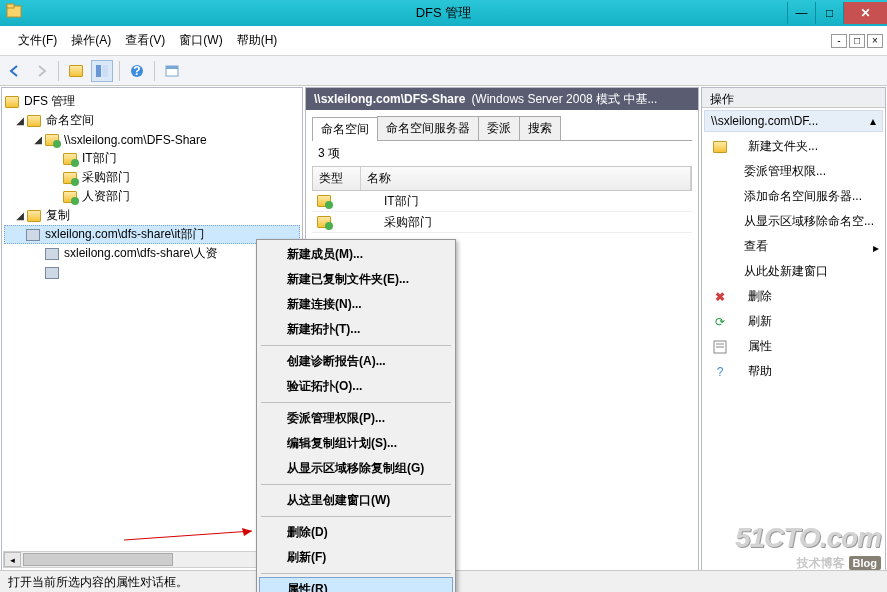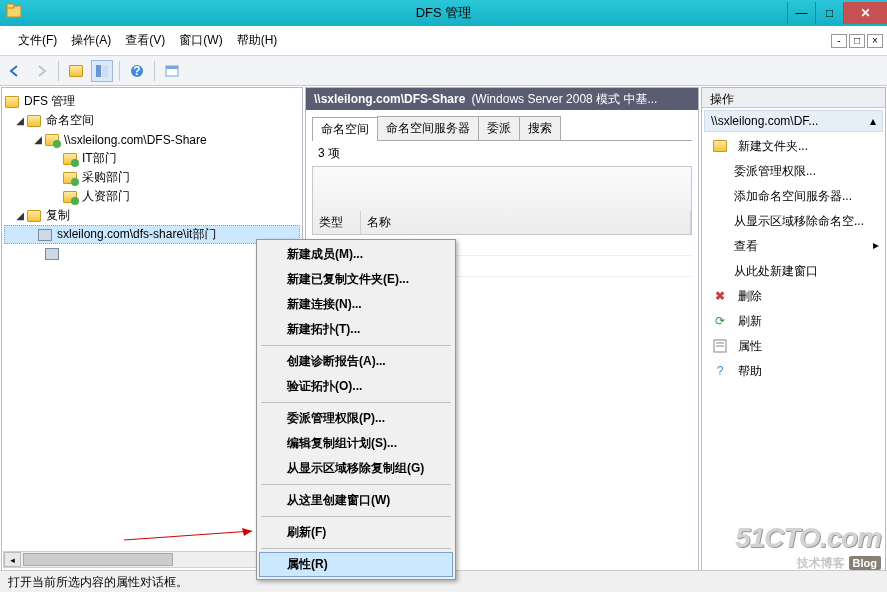--- a/index.html
+++ b/index.html
@@ -36,28 +36,28 @@
 .ticon { width: 16px; height: 16px; margin-right: 4px; display: inline-flex; align-items: center; justify-content: center; }
 
 .mid-header { height: 22px; background: #5a5c72; color: #fff; display: flex; align-items: center; padding: 0 8px; gap: 6px; font-size: 12px; }
 .mid-header .path { font-weight: bold; }
 .mid-body { flex: 1; padding: 6px; background: #fff; position: relative; }
 .tabs { display: flex; border-bottom: 1px solid #aaa; }
 .tab { padding: 3px 8px; border: 1px solid #aaa; border-bottom: none; margin-right: -1px; background: #f0f0f0; }
 .tab.active { background: #fff; position: relative; top: 1px; }
 .count { padding: 4px 6px; }
 .grid-hdr { display: flex; background: linear-gradient(#fbfbfb,#ececec); border: 1px solid #c8c8c8; }
-.grid-hdr div { padding: 3px 6px; border-right: 1px solid #d0d0d0; margin-top: 44px; }
+.grid-hdr div { padding: 3px 6px; border-right: 1px solid #d0d0d0; }
 .grid-row { display: flex; align-items: center; height: 21px; border-bottom: 1px solid #efefef; padding-left: 4px; }
 .gcol-type { width: 48px; }
 .gcol-name { flex: 1; }
 
 .actions-hdr { height: 20px; background: #eceef2; border-bottom: 1px solid #c9c9c9; padding: 3px 8px; font-size: 12px; }
 .act-group-title { background: #e6eef8; padding: 3px 6px; margin: 2px; border: 1px solid #d0dceb; display: flex; justify-content: space-between; }
-.act-item { display: flex; align-items: flex-start; padding: 4px 6px 4px 10px; gap: 6px; }
+.act-item { display: flex; align-items: flex-end; padding: 4px 6px 4px 10px; gap: 16px; }
 
 .ctx-menu { position: absolute; left: 256px; top: 239px; width: 200px; background: #f0f0f0; border: 1px solid #979797; box-shadow: 2px 2px 4px rgba(0,0,0,.3); padding: 2px; z-index: 50; }
 .ctx-menu .mi { padding: 4px 8px 4px 28px; position: relative; font-weight: bold; }
 .ctx-menu .mi.hover { background: #cce8ff; border: 1px solid #7da2ce; padding: 3px 7px 3px 27px; }
 .ctx-menu hr { border: none; border-top: 1px solid #c0c0c0; margin: 3px 2px; }
 
 .scrollbar-h { position: absolute; bottom: 24px; left: 3px; width: 302px; height: 17px; background: #efefef; border: 1px solid #cfcfcf; display: flex; align-items: center; }
 .scrollbar-h .btn { width: 17px; height: 15px; background: #e8e8e8; border: 1px solid #bbb; display: flex; align-items: center; justify-content: center; font-size: 9px; }
 .scrollbar-h .thumb { height: 13px; background: #cdcdcd; border: 1px solid #aaa; }
 
@@ -184,25 +184,31 @@
           </span>
           <span>人资部门</span>
         </div>
       <div class="tree-row" style="padding-left:10px">
         <span class="twisty open">◢</span>
         <span class="ticon">
             <span class="ic-folder"></span>
           </span>
         <span>复制</span>
       </div>
-      <div class="tree-row sel" style="padding-left:32px">
+      <div class="tree-row sel" style="padding-left:20px">
           <span class="ticon">
             <span class="ic-svr"></span>
           </span>
           <span>sxleilong.com\dfs-share\it部门</span>
+        </div>
+      <div class="tree-row" style="padding-left:40px">
+          <span class="ticon">
+            <span class="ic-svr"></span>
+          </span>
+          <span>sxleilong.com\dfs-share\人资</span>
         </div>
       <div class="tree-row" style="padding-left:40px">
           <span class="ticon">
             <span class="ic-svr"></span>
           </span>
         </div>
     </div>
   </div>
 
   <div class="pane middle-pane">
@@ -315,20 +321,21 @@
   <hr>
   <div class="mi">创建诊断报告(A)...</div>
   <div class="mi">验证拓扑(O)...</div>
   <hr>
   <div class="mi">委派管理权限(P)...</div>
   <div class="mi">编辑复制组计划(S)...</div>
   <div class="mi">从显示区域移除复制组(G)</div>
   <hr>
   <div class="mi">从这里创建窗口(W)</div>
   <hr>
+  <div class="mi">删除(D)</div>
   <div class="mi">刷新(F)</div>
   <hr>
   <div class="mi hover">属性(R)</div>
 
 </div>
 
 <svg class="arrow-annot">
   <line x1="0" y1="12" x2="128" y2="3" stroke="#d40000" stroke-width="1"></line>
   <polygon points="128,3 118,0 120,8" fill="#d40000"></polygon>
 </svg>

